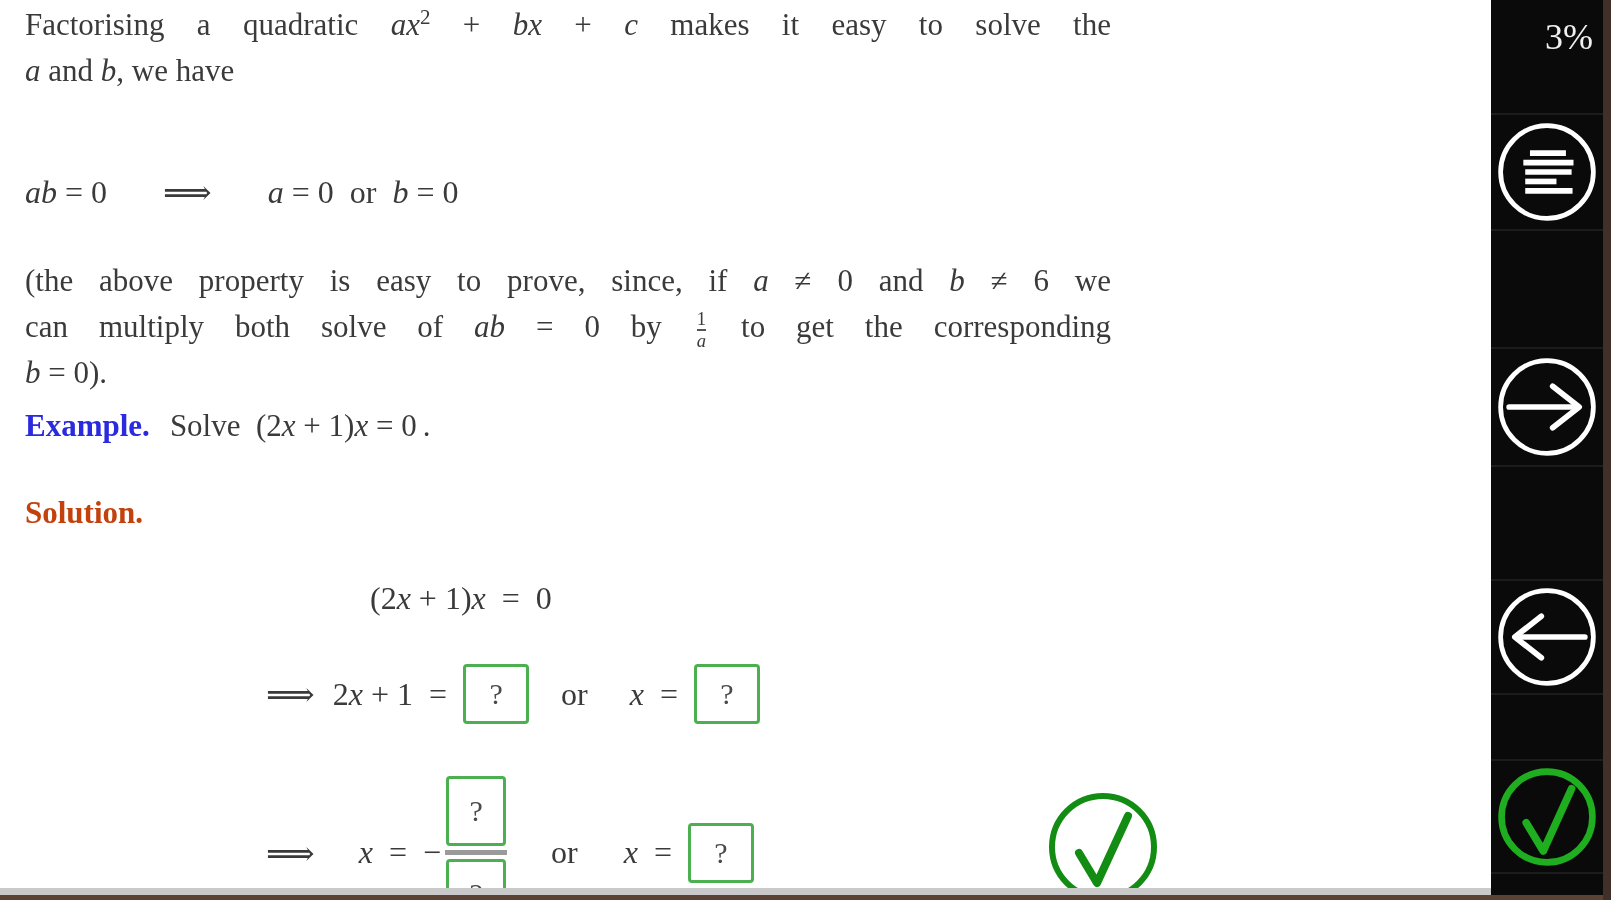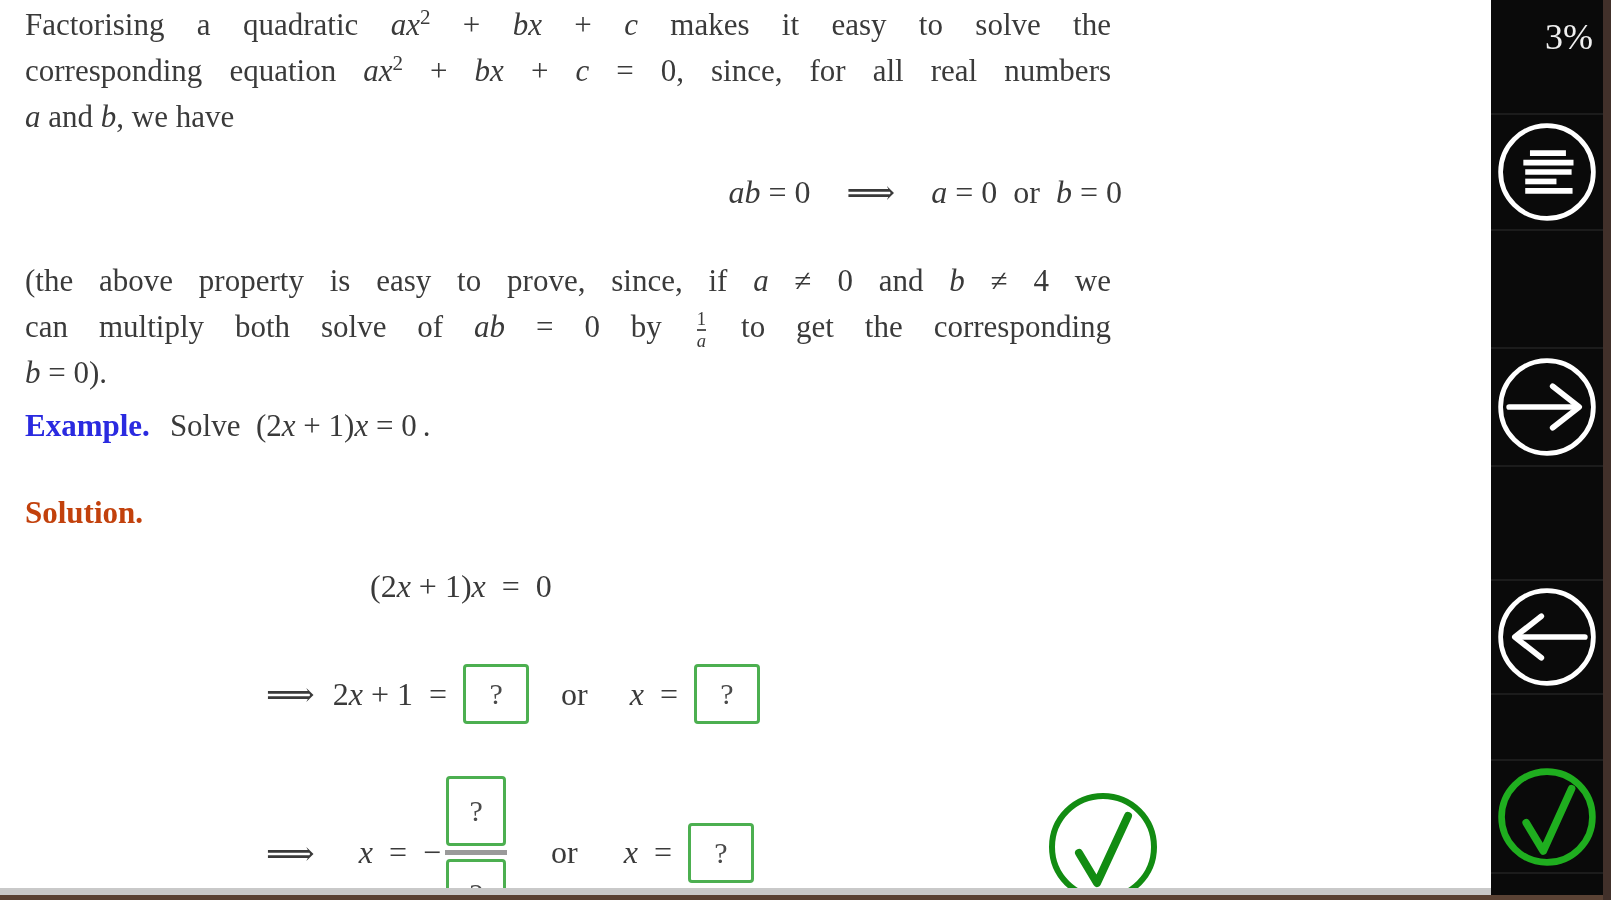--- a/index.html
+++ b/index.html
@@ -11,28 +11,28 @@
   }
   .page{position:absolute;inset:0;}
   
   .col{position:absolute;left:25px;width:1086px;font-size:31px;line-height:46px;}
   .jline{text-align:justify;text-align-last:justify;}
   .it{font-style:italic;}
   sup,.sup{font-size:0.68em;vertical-align:super;line-height:0;}
   .p1{top:2px;}
   .p2{top:258px;}
   
-  .disp-eq{position:absolute;left:36px;top:172px;width:1086px;display:flex;justify-content:flex-end;align-items:center;gap:36px;font-size:32px;}
+  .disp-eq{position:absolute;left:25px;top:172px;width:1086px;display:flex;justify-content:flex-start;align-items:center;gap:56px;font-size:32px;}
   
   .example-line{position:absolute;left:25px;top:408px;font-size:31px;}
   .lbl-example{color:#2a2ae0;font-weight:bold;margin-right:20px;}
   .solution-line{position:absolute;left:25px;top:495px;font-size:31px;}
   .lbl-solution{color:#c2410c;font-weight:bold;}
   
-  .rowA{position:absolute;left:370px;top:568px;font-size:32px;}
+  .rowA{position:absolute;left:370px;top:580px;font-size:32px;}
   .rowB{position:absolute;left:266px;top:664px;display:flex;align-items:center;font-size:32px;}
   .rowC{position:absolute;left:266px;top:776px;display:flex;align-items:center;font-size:32px;}
   .imply{font-size:34px;letter-spacing:0;}
   .rowB .lhs{margin-left:18px;}
   .rowB .qbox{margin-left:16px;}
   .rowB .orw{margin-left:32px;margin-right:42px;}
   .rowB .rhs+.qbox{margin-left:16px;}
   .rowC .lhs{margin-left:44px;}
   .rowC .vfrac{margin-left:4px;}
   .rowC .orw{margin-left:44px;margin-right:46px;}
@@ -73,32 +73,31 @@
   .t-fill{flex:1;border-top:2px solid #1c1c1c;}
   .sb-icon{width:106px;height:106px;display:block;}
 </style>
 </head>
 <body>
 
 <div class="page">
 
   <div class="col p1">
     <div class="jline"><span>Factorising a quadratic </span><span class="it">ax</span><span class="sup">2</span><span> + </span><span class="it">bx</span><span> + </span><span class="it">c</span><span> makes it easy to solve the</span></div>
-    <div class="jline"><span>corresponding equation </span><span class="it">ax</span><span class="sup">2</span><span> + </span><span class="it">bx</span><span> + </span><span class="it">c</span><span> = 0, since, for all real numbers</span></div>
     <div><span class="it">a</span><span> and </span><span class="it">b</span><span>, we have</span></div>
   </div>
 
   <div class="disp-eq">
     <span><span class="it">ab</span><span> = 0</span></span>
     <span class="imply">⟹</span>
     <span><span class="it">a</span><span> = 0&nbsp; or &nbsp;</span><span class="it">b</span><span> = 0</span></span>
   </div>
 
   <div class="col p2">
-    <div class="jline"><span>(the above property is easy to prove, since, if </span><span class="it">a</span><span> ≠ 0 and </span><span class="it">b</span><span> ≠ 4 we</span></div>
+    <div class="jline"><span>(the above property is easy to prove, since, if </span><span class="it">a</span><span> ≠ 0 and </span><span class="it">b</span><span> ≠ 6 we</span></div>
     <div class="jline"><span>can multiply both solve of </span><span class="it">ab</span><span> = 0 by </span><span class="ifrac">
           <span class="fn">1</span>
           <span class="fb"></span>
           <span class="fd it">a</span>
         </span><span> to get the corresponding</span></div>
     <div><span class="it">b</span><span> = 0).</span></div>
   </div>
 
   <div class="example-line">
     <span class="lbl-example">Example.</span><span><span>Solve&nbsp; (2</span><span class="it">x</span><span> + 1)</span><span class="it">x</span><span> = 0 .</span></span>

